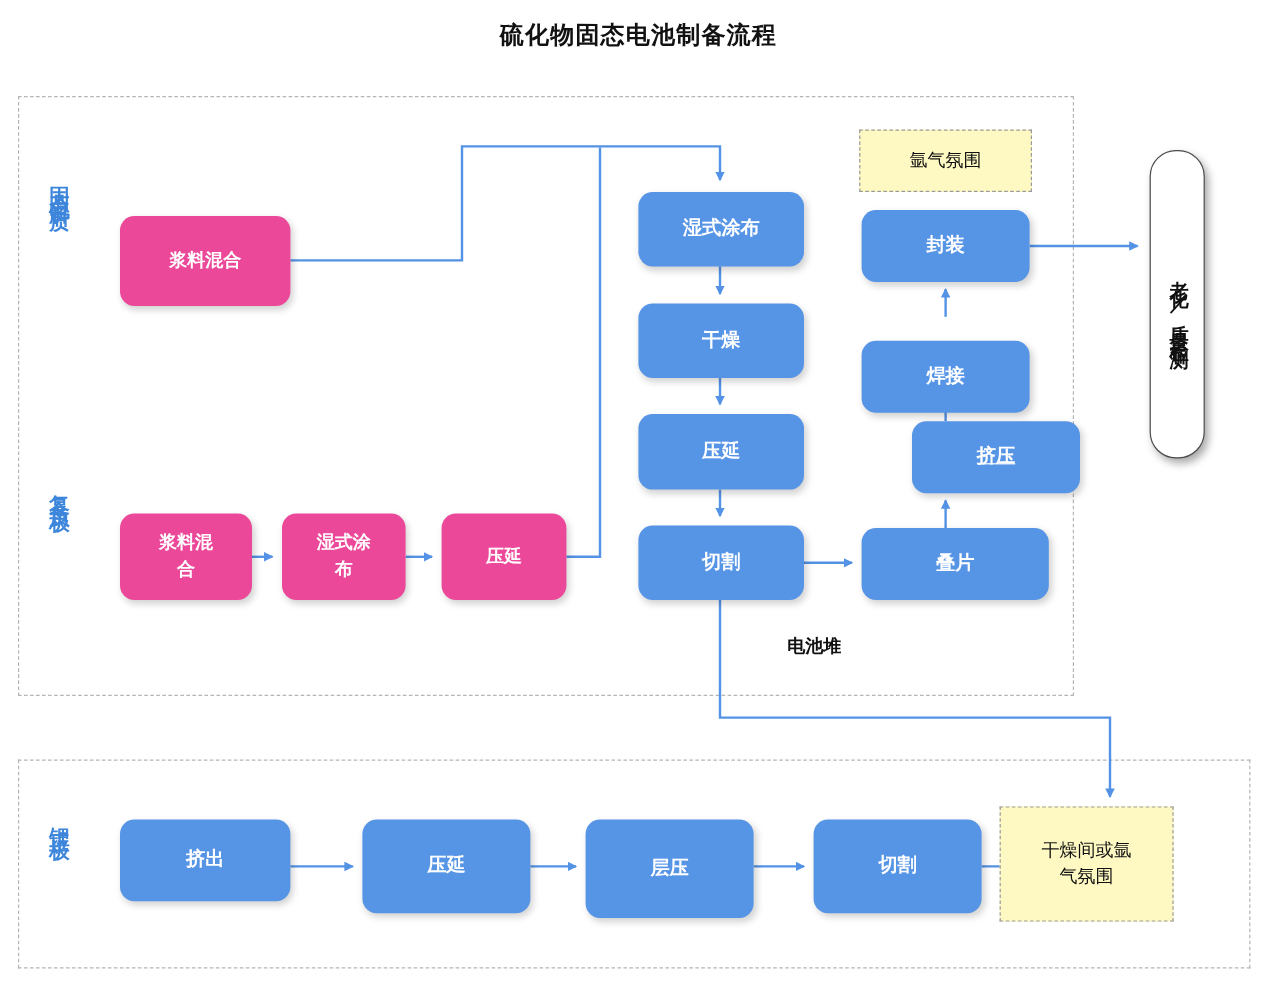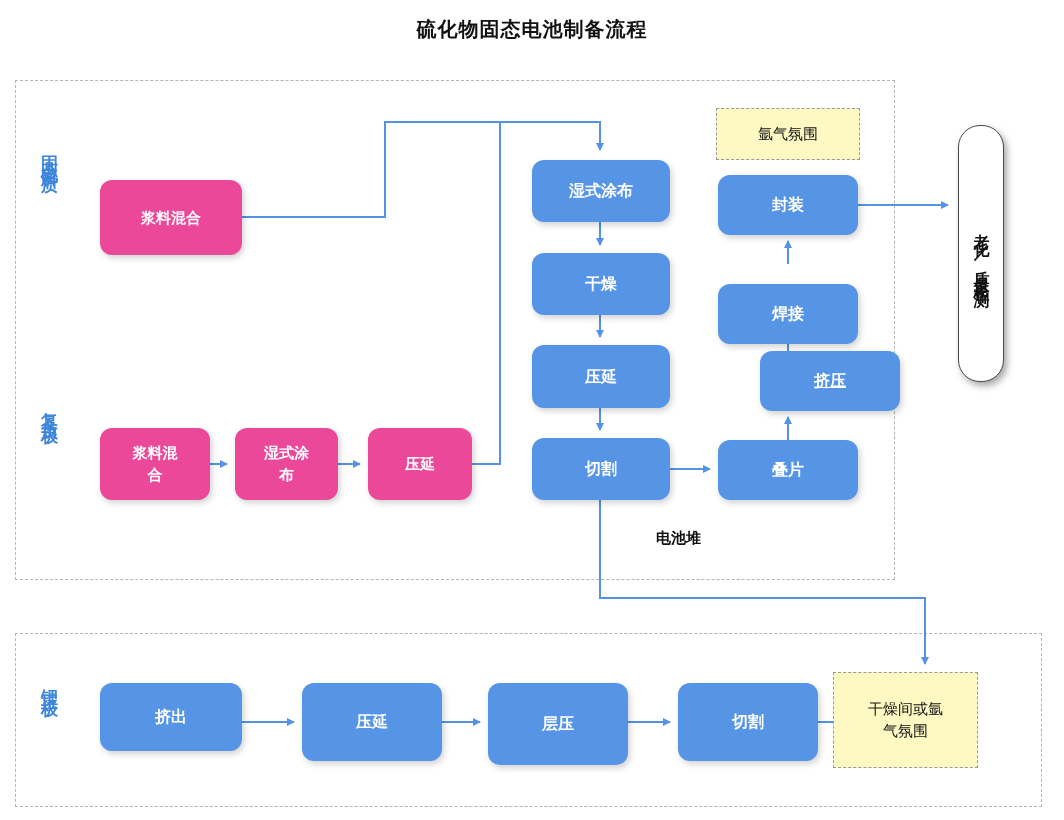--- a/index.html
+++ b/index.html
@@ -76,21 +76,21 @@
 
   <div class="node dark" style="left:532px;top:160px;width:138px;height:62px;">湿式涂布</div>
   <div class="node dark" style="left:532px;top:253px;width:138px;height:62px;">干燥</div>
   <div class="node dark" style="left:532px;top:345px;width:138px;height:63px;">压延</div>
   <div class="node dark" style="left:532px;top:438px;width:138px;height:62px;">切割</div>
 
   <div class="dashed-box" style="left:716px;top:108px;width:142px;height:50px;">氩气氛围</div>
   <div class="node dark" style="left:718px;top:175px;width:140px;height:60px;">封装</div>
   <div class="node dark" style="left:718px;top:264px;width:140px;height:60px;margin-top:20px;">焊接</div>
   <div class="node dark" style="left:760px;top:351px;width:140px;height:60px;text-decoration:underline;">挤压</div>
-  <div class="node dark" style="left:718px;top:440px;width:140px;height:60px;">叠片</div>
+  <div class="node dark" style="left:718px;top:440px;width:156px;height:60px;">叠片</div>
 
   <div class="free-label" style="left:620px;top:529px;">电池堆</div>
 
   <div class="aging-box" style="left:958px;top:125px;width:44px;height:255px;">老化／质量检测</div>
 
   <div class="node dark" style="left:100px;top:683px;width:142px;height:68px;">挤出</div>
   <div class="node dark" style="left:302px;top:683px;width:140px;height:78px;">压延</div>
   <div class="node dark" style="left:488px;top:683px;width:140px;height:82px;">层压</div>
   <div class="node dark" style="left:678px;top:683px;width:140px;height:78px;">切割</div>
   <div class="dashed-box" style="left:833px;top:672px;width:145px;height:96px;padding:0 28px;box-sizing:border-box;">干燥间或氩气氛围</div>

